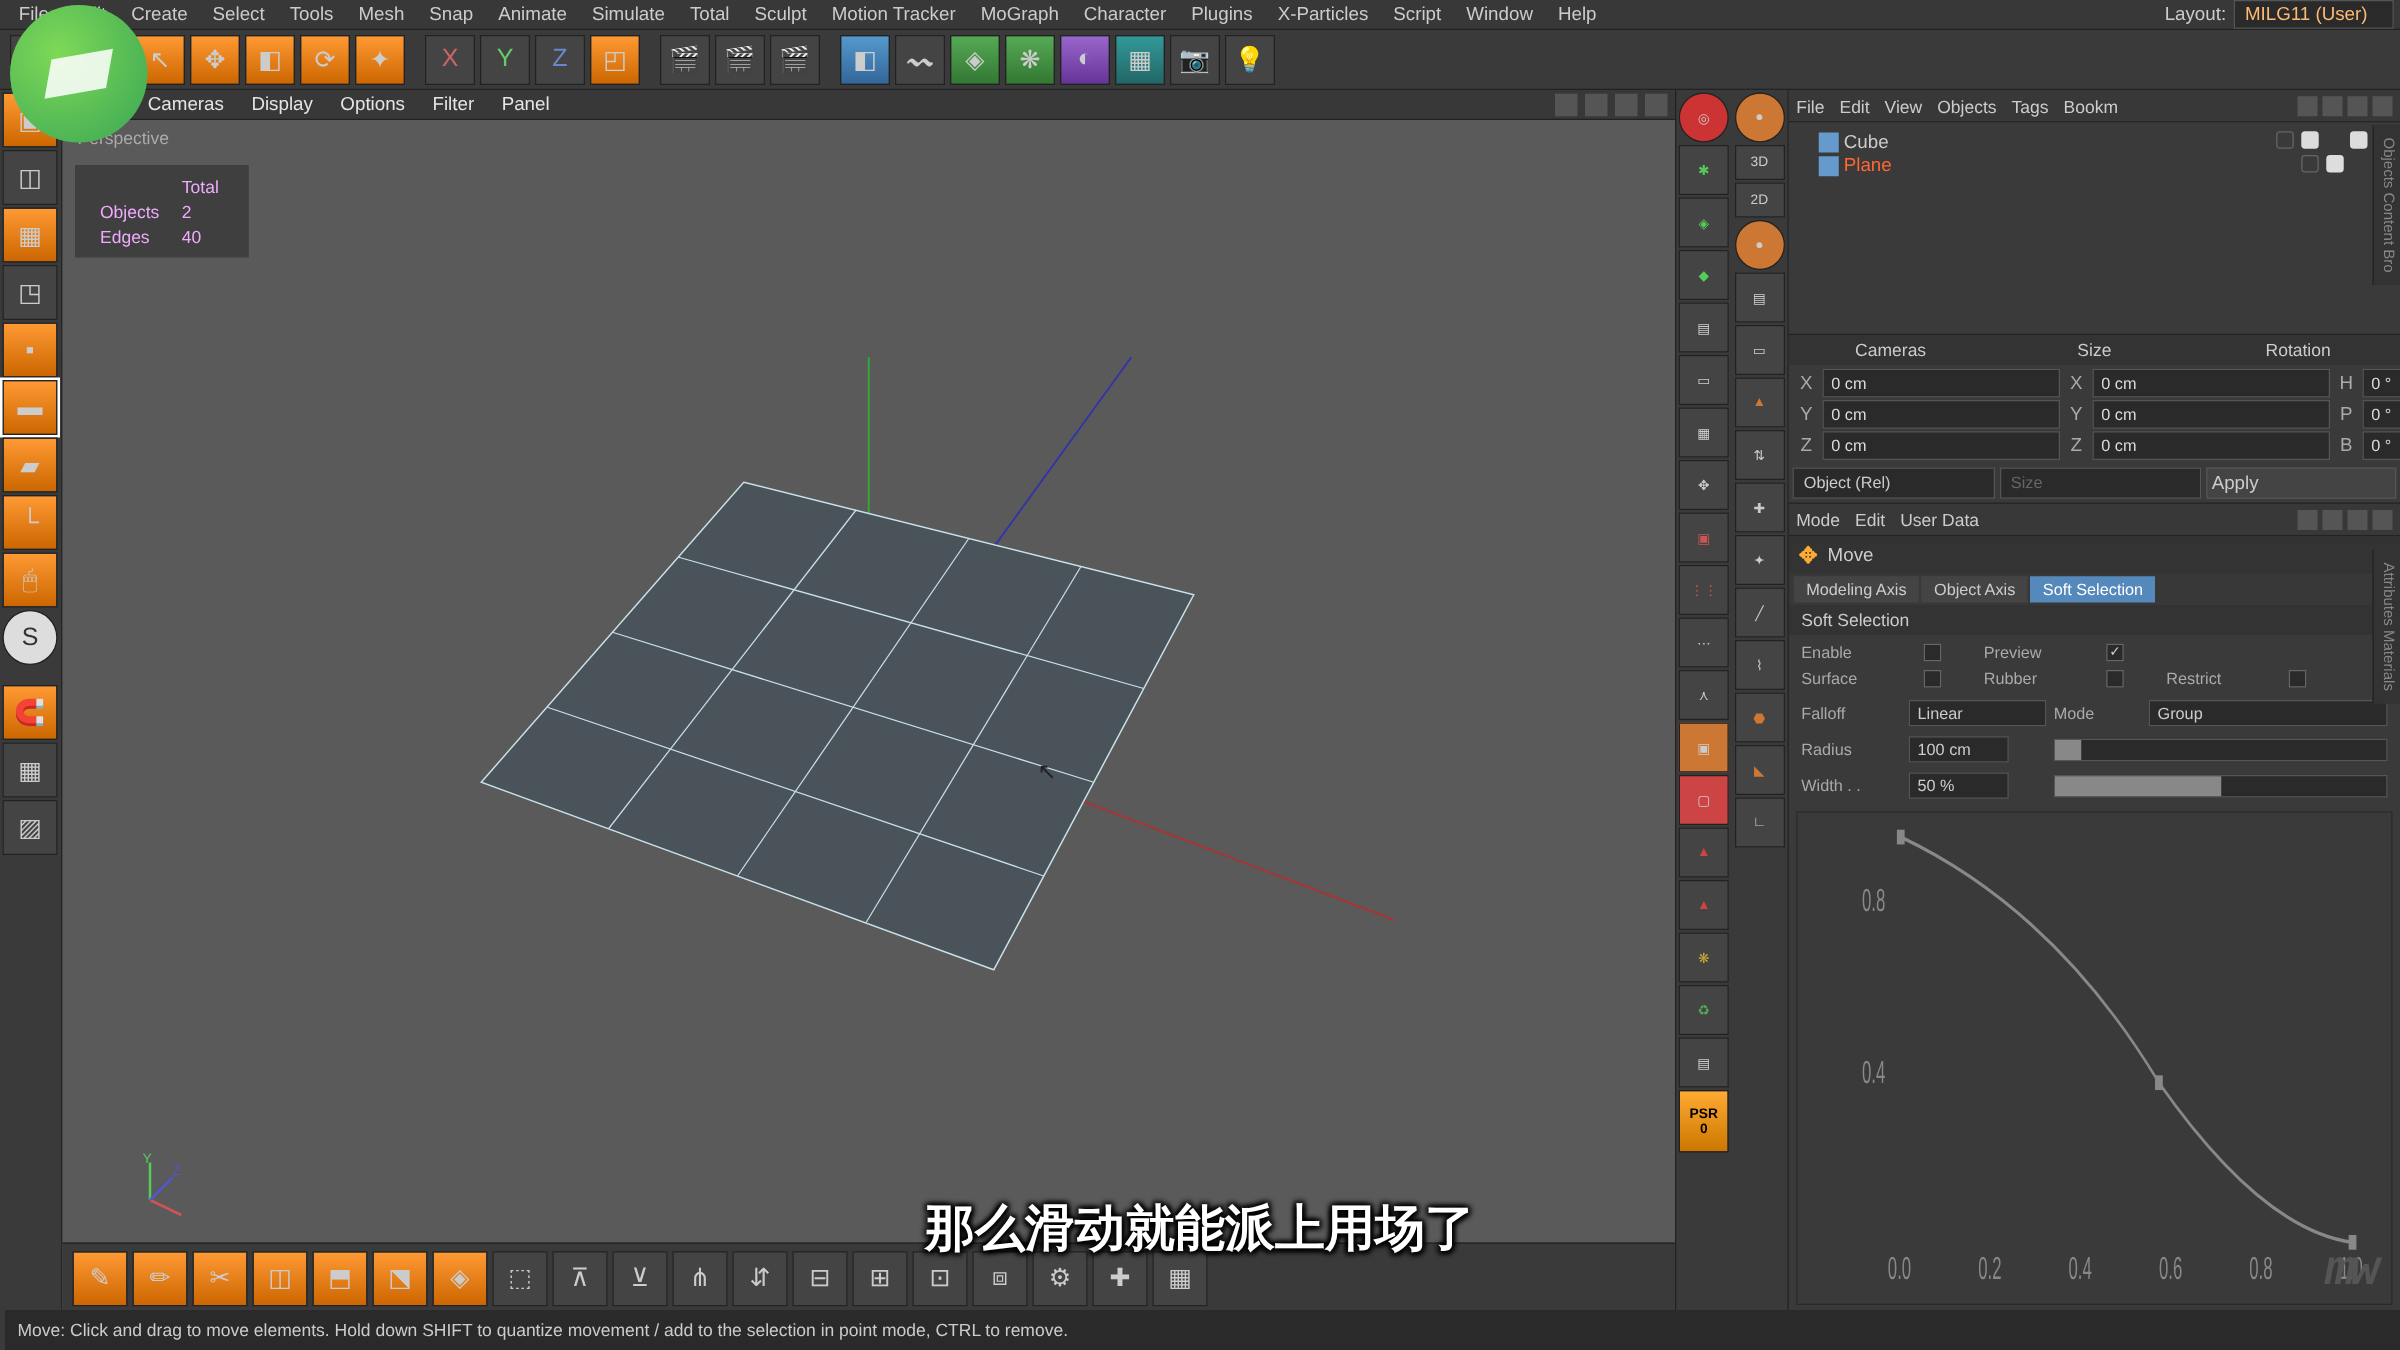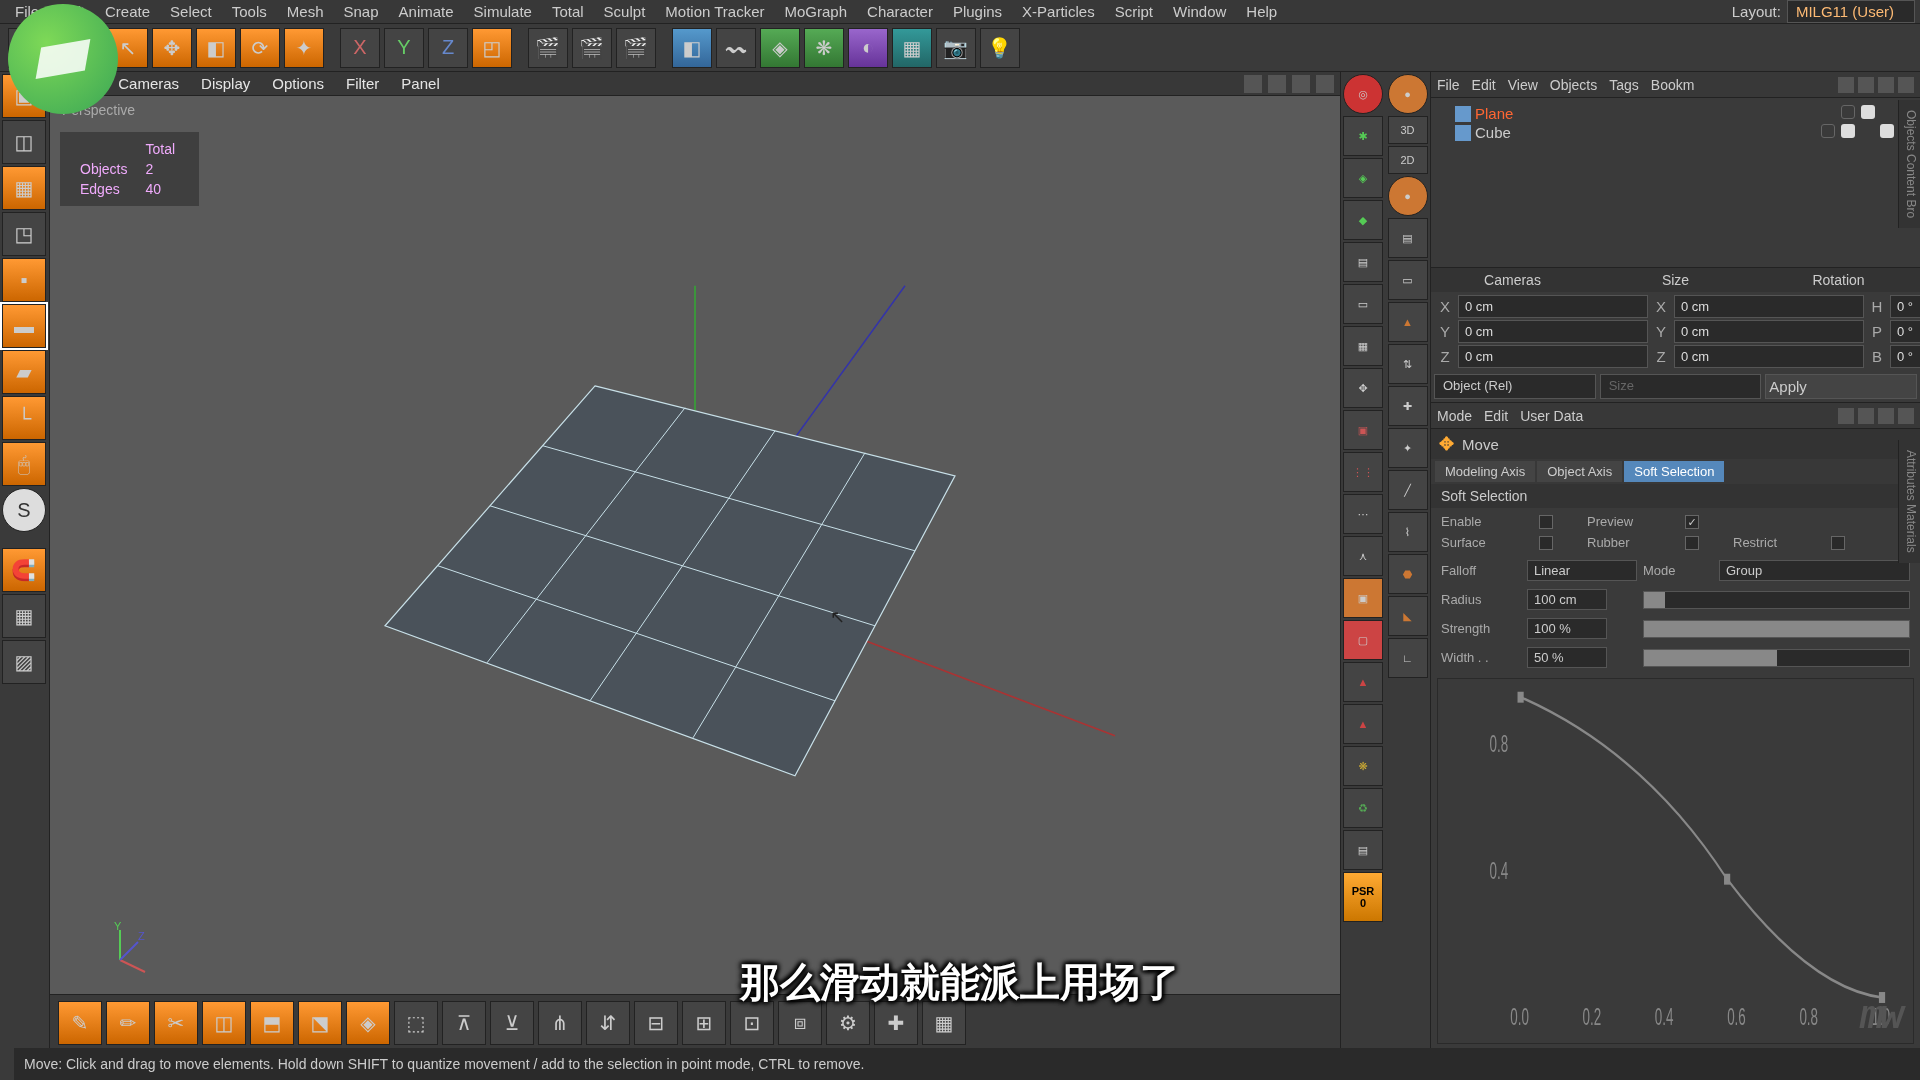--- a/index.html
+++ b/index.html
@@ -94,21 +94,21 @@
 .slider-fill { background: #888; height: 100%; }
 .sel-drop { background: #2a2a2a; border: 1px solid #555; padding: 2px 6px; color: #ccc; font-size: 13px; }
 
 .curve-area { flex: 1; background: #3a3a3a; position: relative; margin: 6px; border: 1px solid #2a2a2a; }
 
 
 .bottom-tools { position: absolute; left: 50px; right: 580px; bottom: 30px; height: 56px; background: #3a3a3a; display: flex; align-items: center; gap: 4px; padding: 4px 8px; border-top: 1px solid #222; }
 .bottom-tools .tool-btn { width: 44px; height: 44px; }
 
 
-.status-bar { position: absolute; bottom: 0; left: 14px; right: 0; height: 30px; background: #2a2a2a; color: #ccc; display: flex; align-items: center; padding: 16px 10px; font-size: 14px; }
+.status-bar { position: absolute; bottom: 0; left: 4px; right: 0; height: 30px; background: #2a2a2a; color: #ccc; display: flex; align-items: center; padding: 16px 10px; font-size: 14px; }
 
 
 .logo { position: absolute; top: 4px; left: 8px; width: 110px; height: 110px; z-index: 100; }
 .logo-circle { width: 110px; height: 110px; border-radius: 50%; background: radial-gradient(circle at 35% 35%, #7ed957, #3aa655); display: flex; align-items: center; justify-content: center; }
 .logo-cube { width: 50px; height: 30px; background: #fff; transform: rotate(-10deg) skewX(-20deg); opacity: 0.85; }
 
 .mw-logo { position: absolute; bottom: 40px; right: 20px; color: #555; font-size: 40px; font-weight: bold; font-style: italic; letter-spacing: -4px; font-family: Liberation Mono, monospace; }
 
 .subtitle { position: absolute; bottom: 70px; left: 50%; transform: translateX(-50%); color: #fff; font-size: 40px; font-weight: bold; text-shadow: 2px 2px 4px #000, -2px -2px 4px #000, 2px -2px 4px #000, -2px 2px 4px #000; white-space: nowrap; }
 
@@ -320,28 +320,28 @@
         <div class="pi"></div>
         <div class="pi"></div>
         <div class="pi"></div>
         <div class="pi"></div>
       </div>
     </div>
     <div class="object-tree">
       <div class="tree-row">
         <span class="tree-indent"></span>
         <span class="tree-icon"></span>
-        <span class="tree-name sel">Plane</span>
-        <div class="tree-dots"><span class="dot g"></span><span class="dot c"></span>&nbsp;&nbsp;&nbsp;<span class="dot c"></span></div>
+        <span class="tree-name">Cube</span>
+        <div class="tree-dots"><span class="dot g"></span><span class="dot c"></span>&nbsp;&nbsp;&nbsp;<span class="dot c"></span><span class="dot c"></span></div>
       </div>
       <div class="tree-row">
         <span class="tree-indent"></span>
         <span class="tree-icon"></span>
-        <span class="tree-name">Cube</span>
-        <div class="tree-dots"><span class="dot g"></span><span class="dot c"></span>&nbsp;&nbsp;&nbsp;<span class="dot c"></span><span class="dot c"></span></div>
+        <span class="tree-name sel">Plane</span>
+        <div class="tree-dots"><span class="dot g"></span><span class="dot c"></span>&nbsp;&nbsp;&nbsp;<span class="dot c"></span></div>
       </div>
     </div>
 
     <div class="coord-panel">
       <div class="coord-head">
         <div>Cameras</div>
         <div>Size</div>
         <div>Rotation</div>
       </div>
       <div class="coord-grid">
@@ -411,27 +411,20 @@
         <span>Falloff</span>
         <div class="sel-drop">Linear</div>
         <span>Mode</span>
         <div class="sel-drop">Group</div>
       </div>
       <div class="prop-row2">
         <span>Radius</span>
         <input class="num-input" value="100 cm" style="">
         <div class="slider-bg" style="grid-column:3/5">
             <div class="slider-fill" style="width:8%"></div>
-          </div>
-      </div>
-      <div class="prop-row2">
-        <span>Strength</span>
-        <input class="num-input" value="100 %" style="">
-        <div class="slider-bg" style="grid-column:3/5">
-            <div class="slider-fill" style="width:100%"></div>
           </div>
       </div>
       <div class="prop-row2">
         <span>Width . .</span>
         <input class="num-input" value="50 %" style="">
         <div class="slider-bg" style="grid-column:3/5">
             <div class="slider-fill" style="width:50%"></div>
           </div>
       </div>
       <div class="curve-area">

